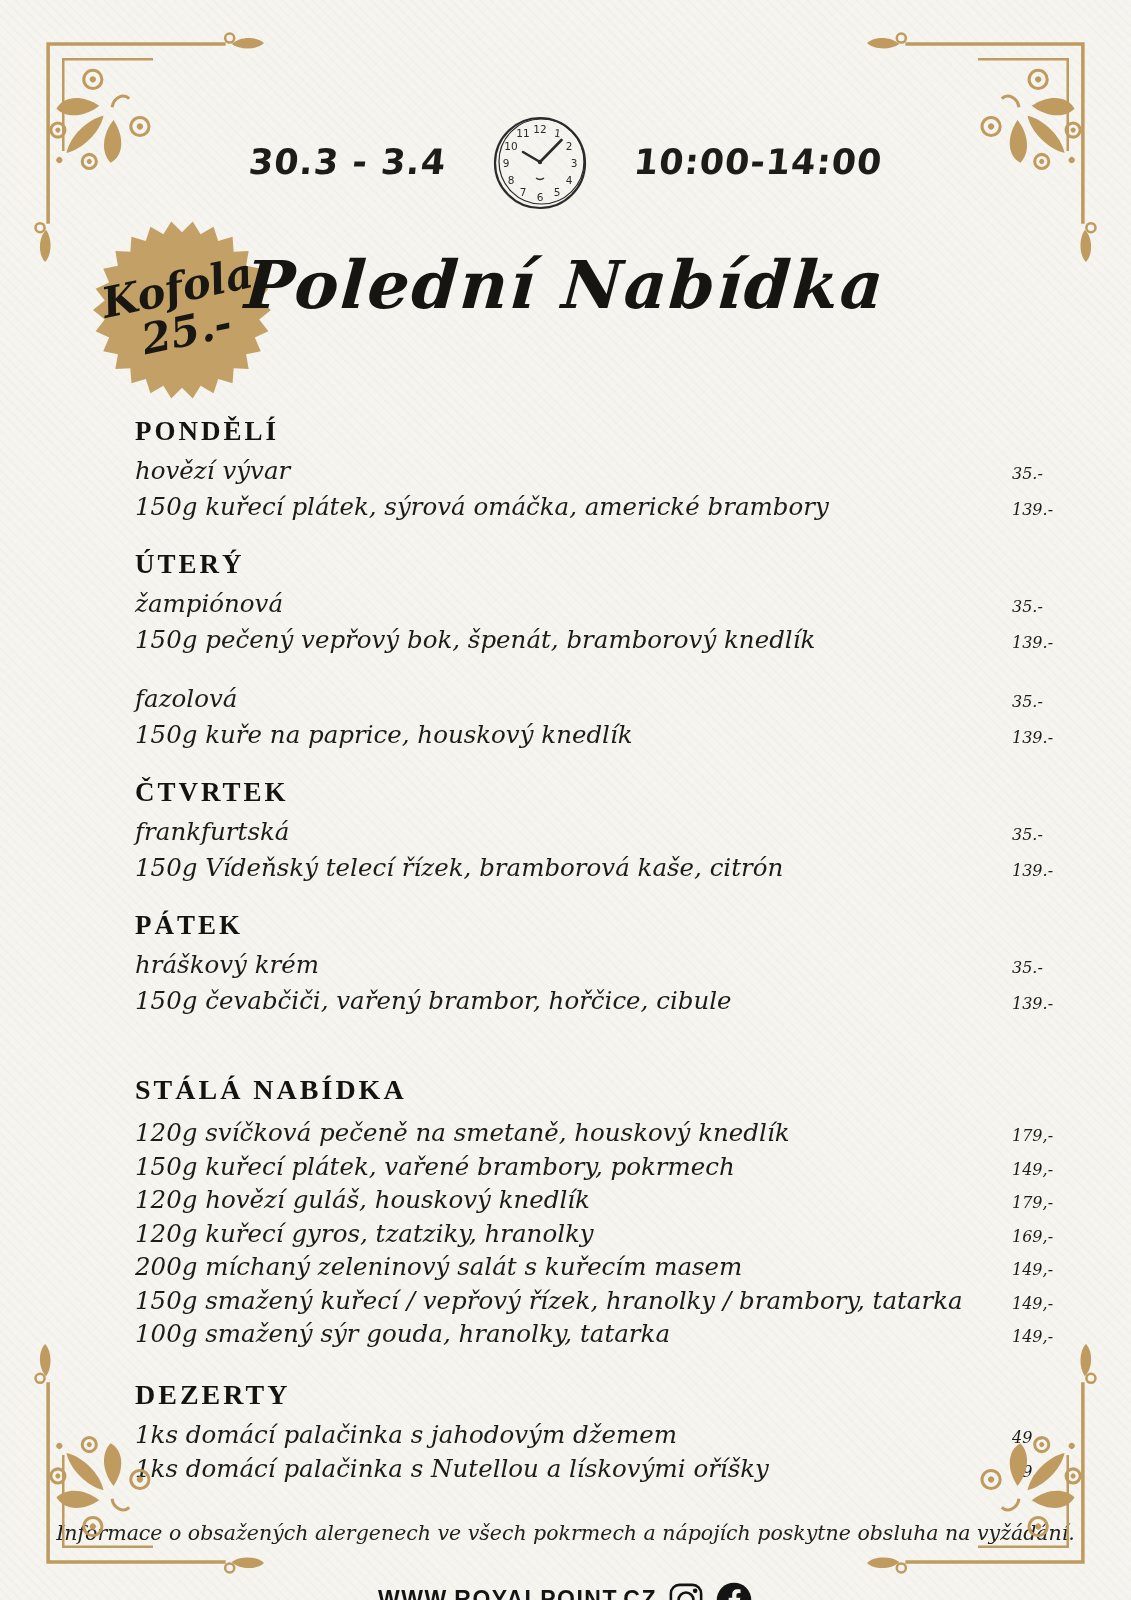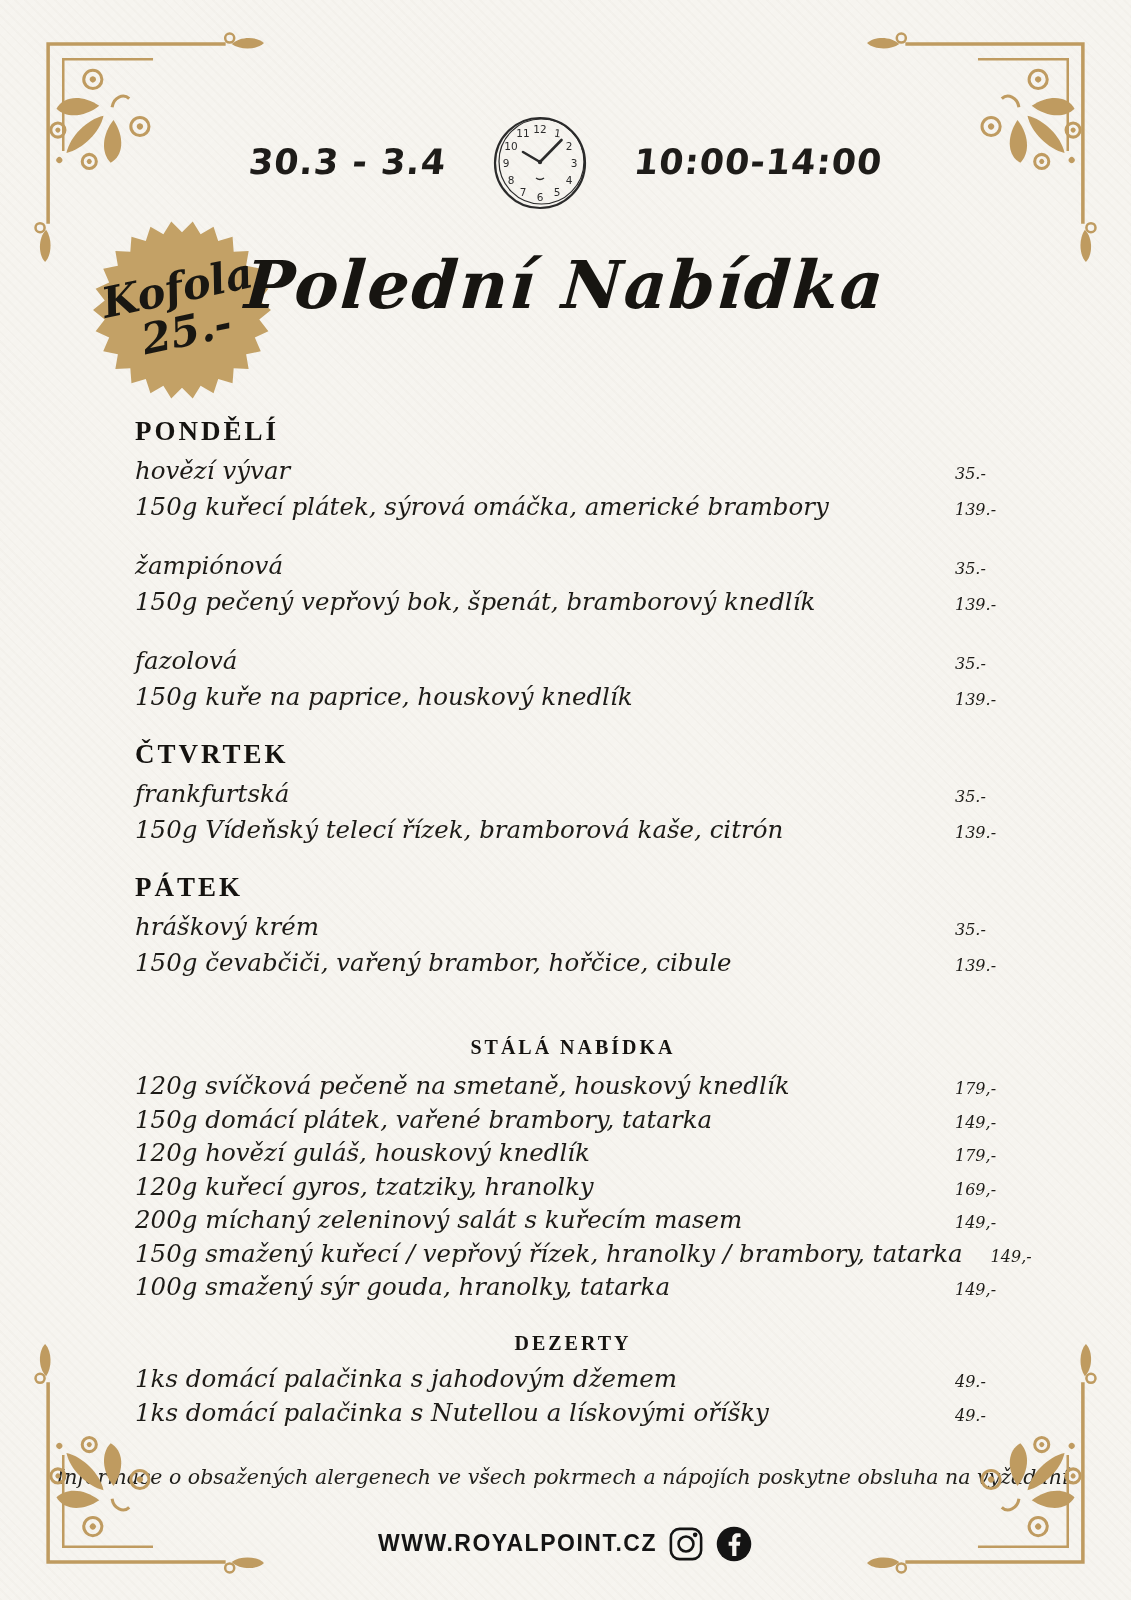--- a/index.html
+++ b/index.html
@@ -54,21 +54,21 @@
   
   .title-row{ margin-top:34px; text-align:center; }
   .title{
     display:inline-block;
     font-family:"DejaVu Serif", serif; font-style:italic; font-weight:700;
     font-size:66px; letter-spacing:2px; color:#171511;
     transform:skewX(-4deg);
   }
 
   
-  .menu{ margin-top:92px; padding-left:135px; padding-right:120px; }
+  .menu{ margin-top:92px; padding-left:135px; padding-right:63px; }
   .day-heading{
     font-family:"Liberation Serif", serif; font-weight:700;
     font-size:27px; letter-spacing:3px; color:#151310;
     margin-bottom:7px;
   }
   .day-section{ margin-bottom:23px; }
   .row{ display:flex; align-items:baseline;gap:28px; }
   .item-name{
     flex:1 1 auto;
     font-family:"DejaVu Serif", serif; font-style:italic;
@@ -77,22 +77,21 @@
   }
   .item-price{
     flex:0 0 56px; width:56px;
     font-family:"DejaVu Serif", serif; font-style:italic;
     font-size:16px; line-height:33px; color:#1d1b17;
     text-align:left; white-space:nowrap;
   }
 
   .center-heading{
     font-family:"Liberation Serif", serif; font-weight:700;
-    font-size:20px; letter-spacing:3px; color:#151310;
-    text-align:center;
+    font-size:28px; letter-spacing:3px; color:#151310;
   }
   .stala{ margin-top:54px; }
   .stala .center-heading{ margin-bottom:12px; }
   .stala .item-name, .stala .item-price{ line-height:30.5px; }
   .dezerty{ margin-top:26px; }
   .dezerty .center-heading{ margin-bottom:8px; }
   .dezerty .item-name, .dezerty .item-price{ line-height:31px; }
 
   
   .allergen{
@@ -302,20 +301,21 @@
         <span class="item-name">hovězí vývar</span>
         <span class="item-price">35.-</span>
       </div>
       <div class="row">
         <span class="item-name">150g kuřecí plátek, sýrová omáčka, americké brambory</span>
         <span class="item-price">139.-</span>
       </div>
     </section>
 
     <section class="day-section">
+      <h2 class="day-heading">ÚTERÝ</h2>
       <div class="row">
         <span class="item-name">žampiónová</span>
         <span class="item-price">35.-</span>
       </div>
       <div class="row">
         <span class="item-name">150g pečený vepřový bok, špenát, bramborový knedlík</span>
         <span class="item-price">139.-</span>
       </div>
     </section>
 
@@ -354,21 +354,21 @@
       </div>
     </section>
 
     <section class="stala">
       <h2 class="center-heading">STÁLÁ NABÍDKA</h2>
       <div class="row">
         <span class="item-name">120g  svíčková pečeně na smetaně, houskový knedlík</span>
         <span class="item-price">179,-</span>
       </div>
       <div class="row">
-        <span class="item-name">150g domácí plátek, vařené brambory, tatarka</span>
+        <span class="item-name">150g kuřecí plátek, vařené brambory, pokrmech</span>
         <span class="item-price">149,-</span>
       </div>
       <div class="row">
         <span class="item-name">120g hovězí guláš, houskový knedlík</span>
         <span class="item-price">179,-</span>
       </div>
       <div class="row">
         <span class="item-name">120g kuřecí gyros, tzatziky, hranolky</span>
         <span class="item-price">169,-</span>
       </div>

